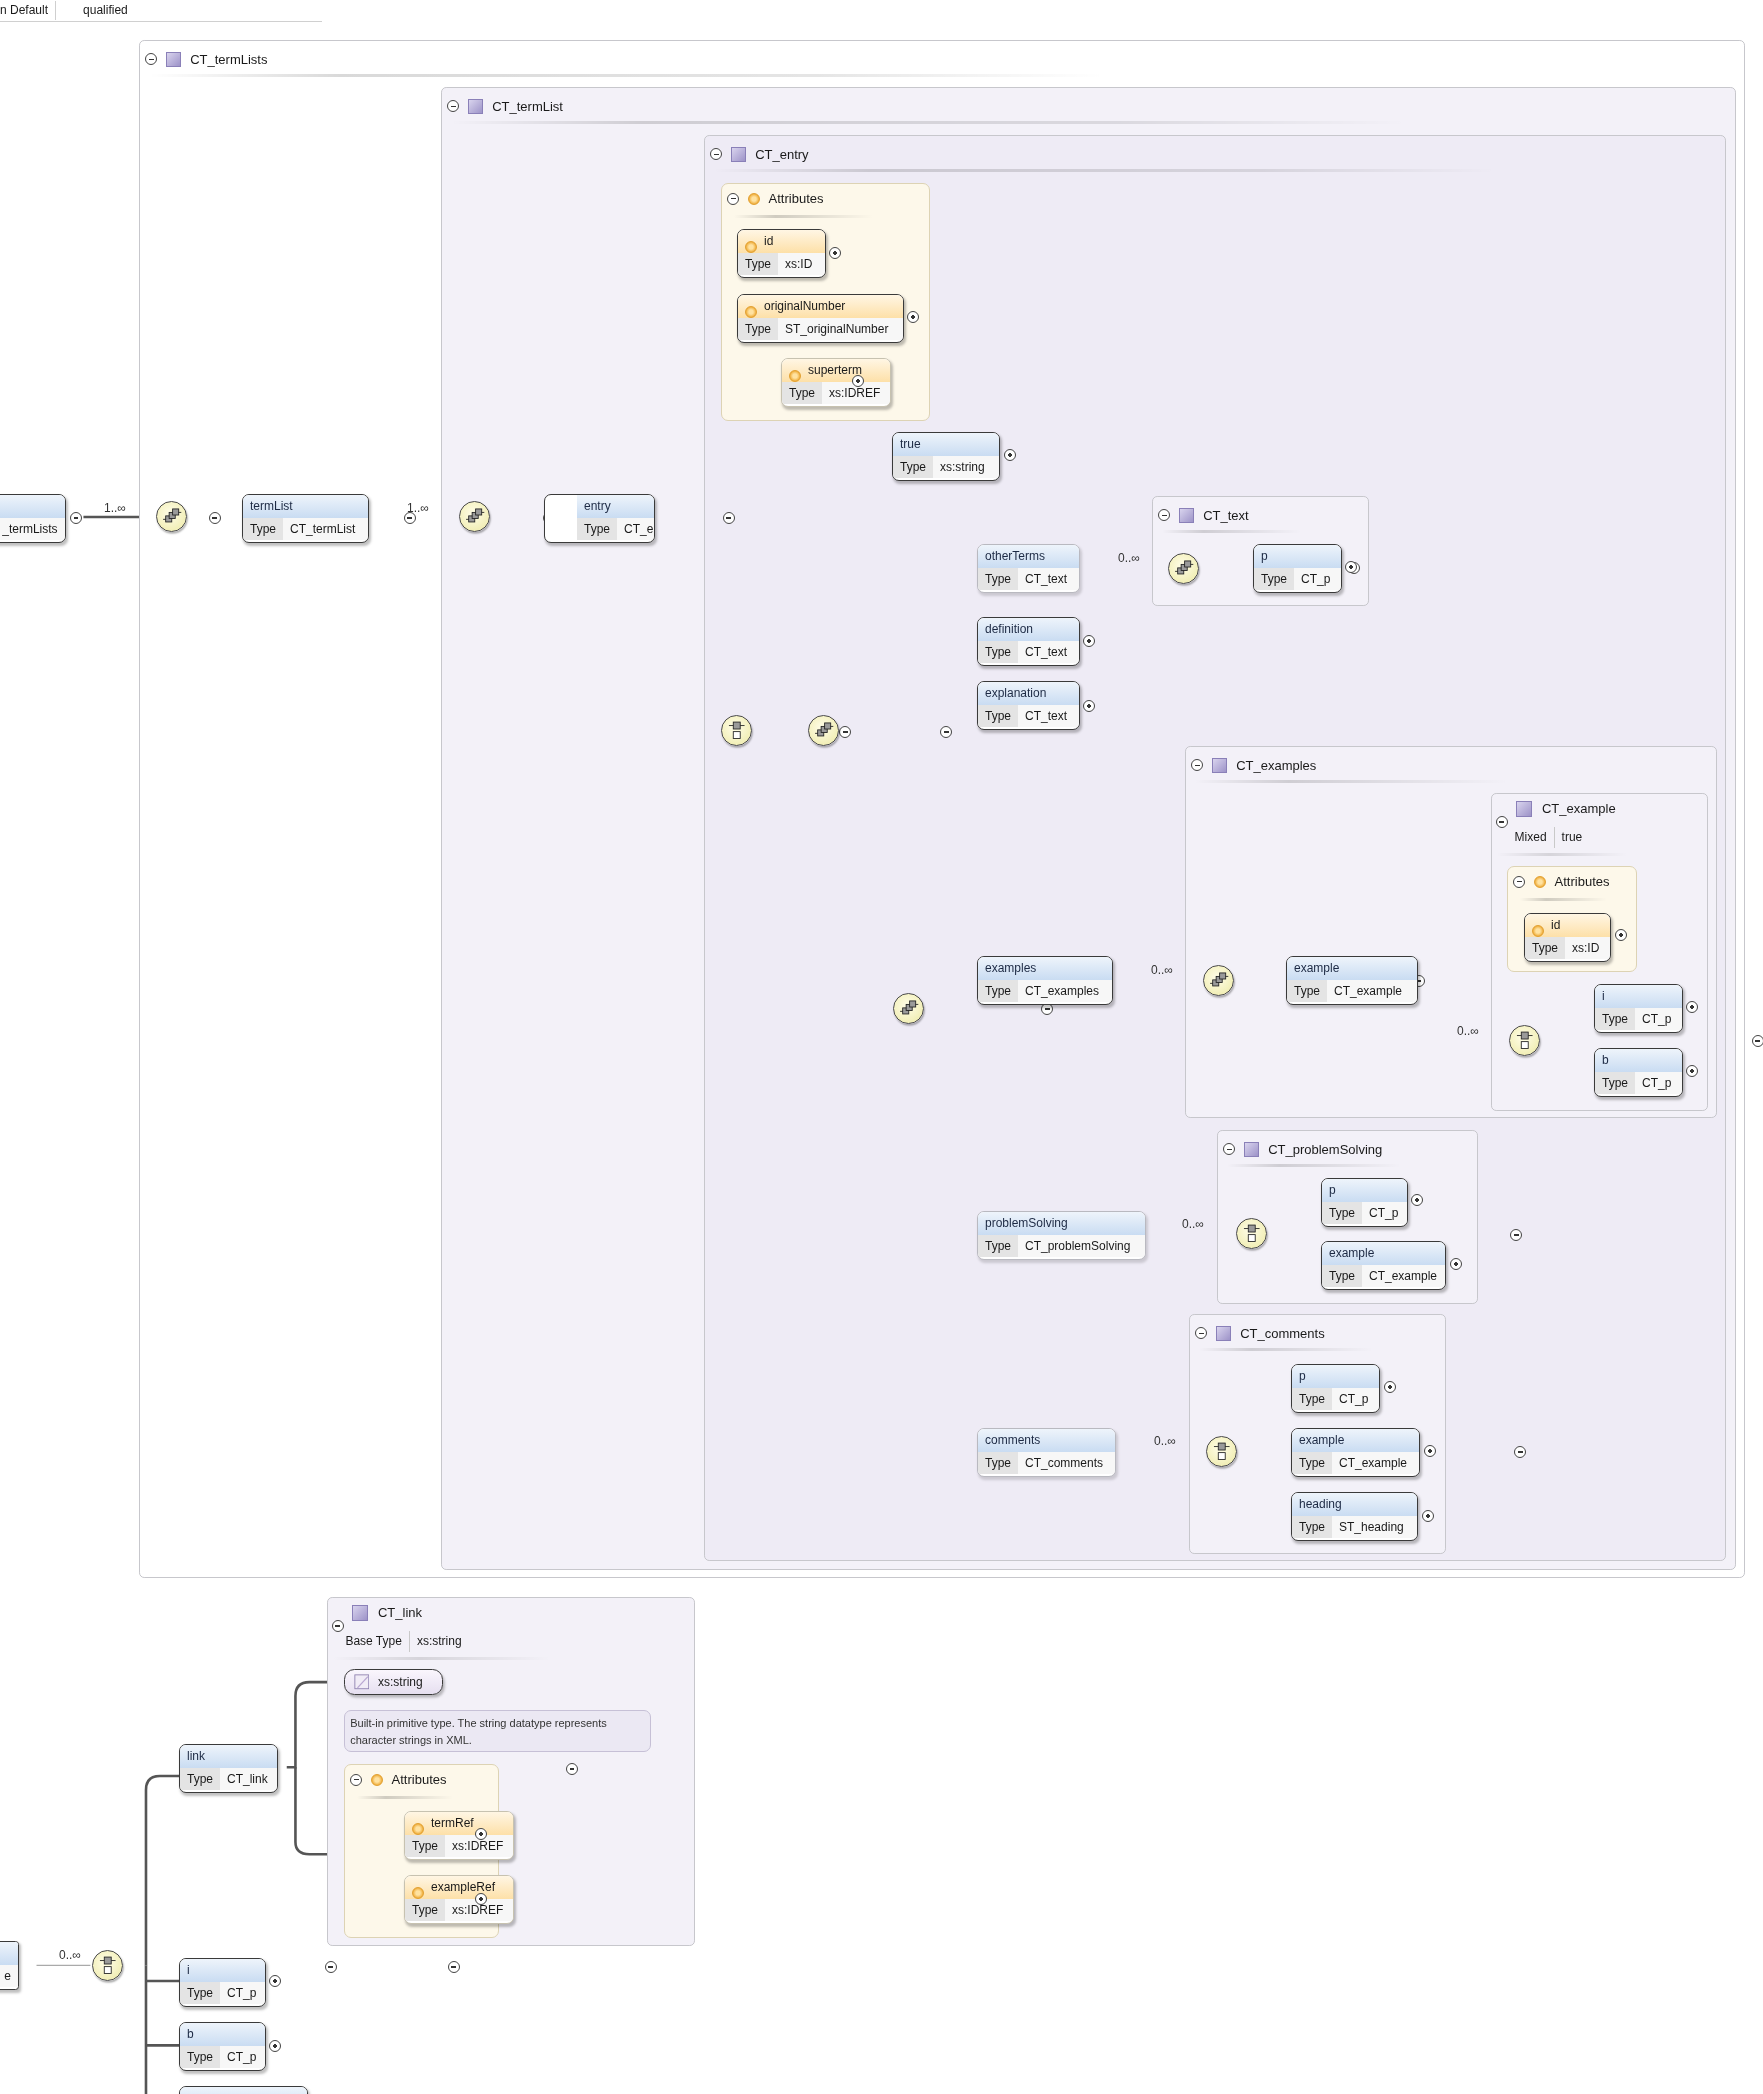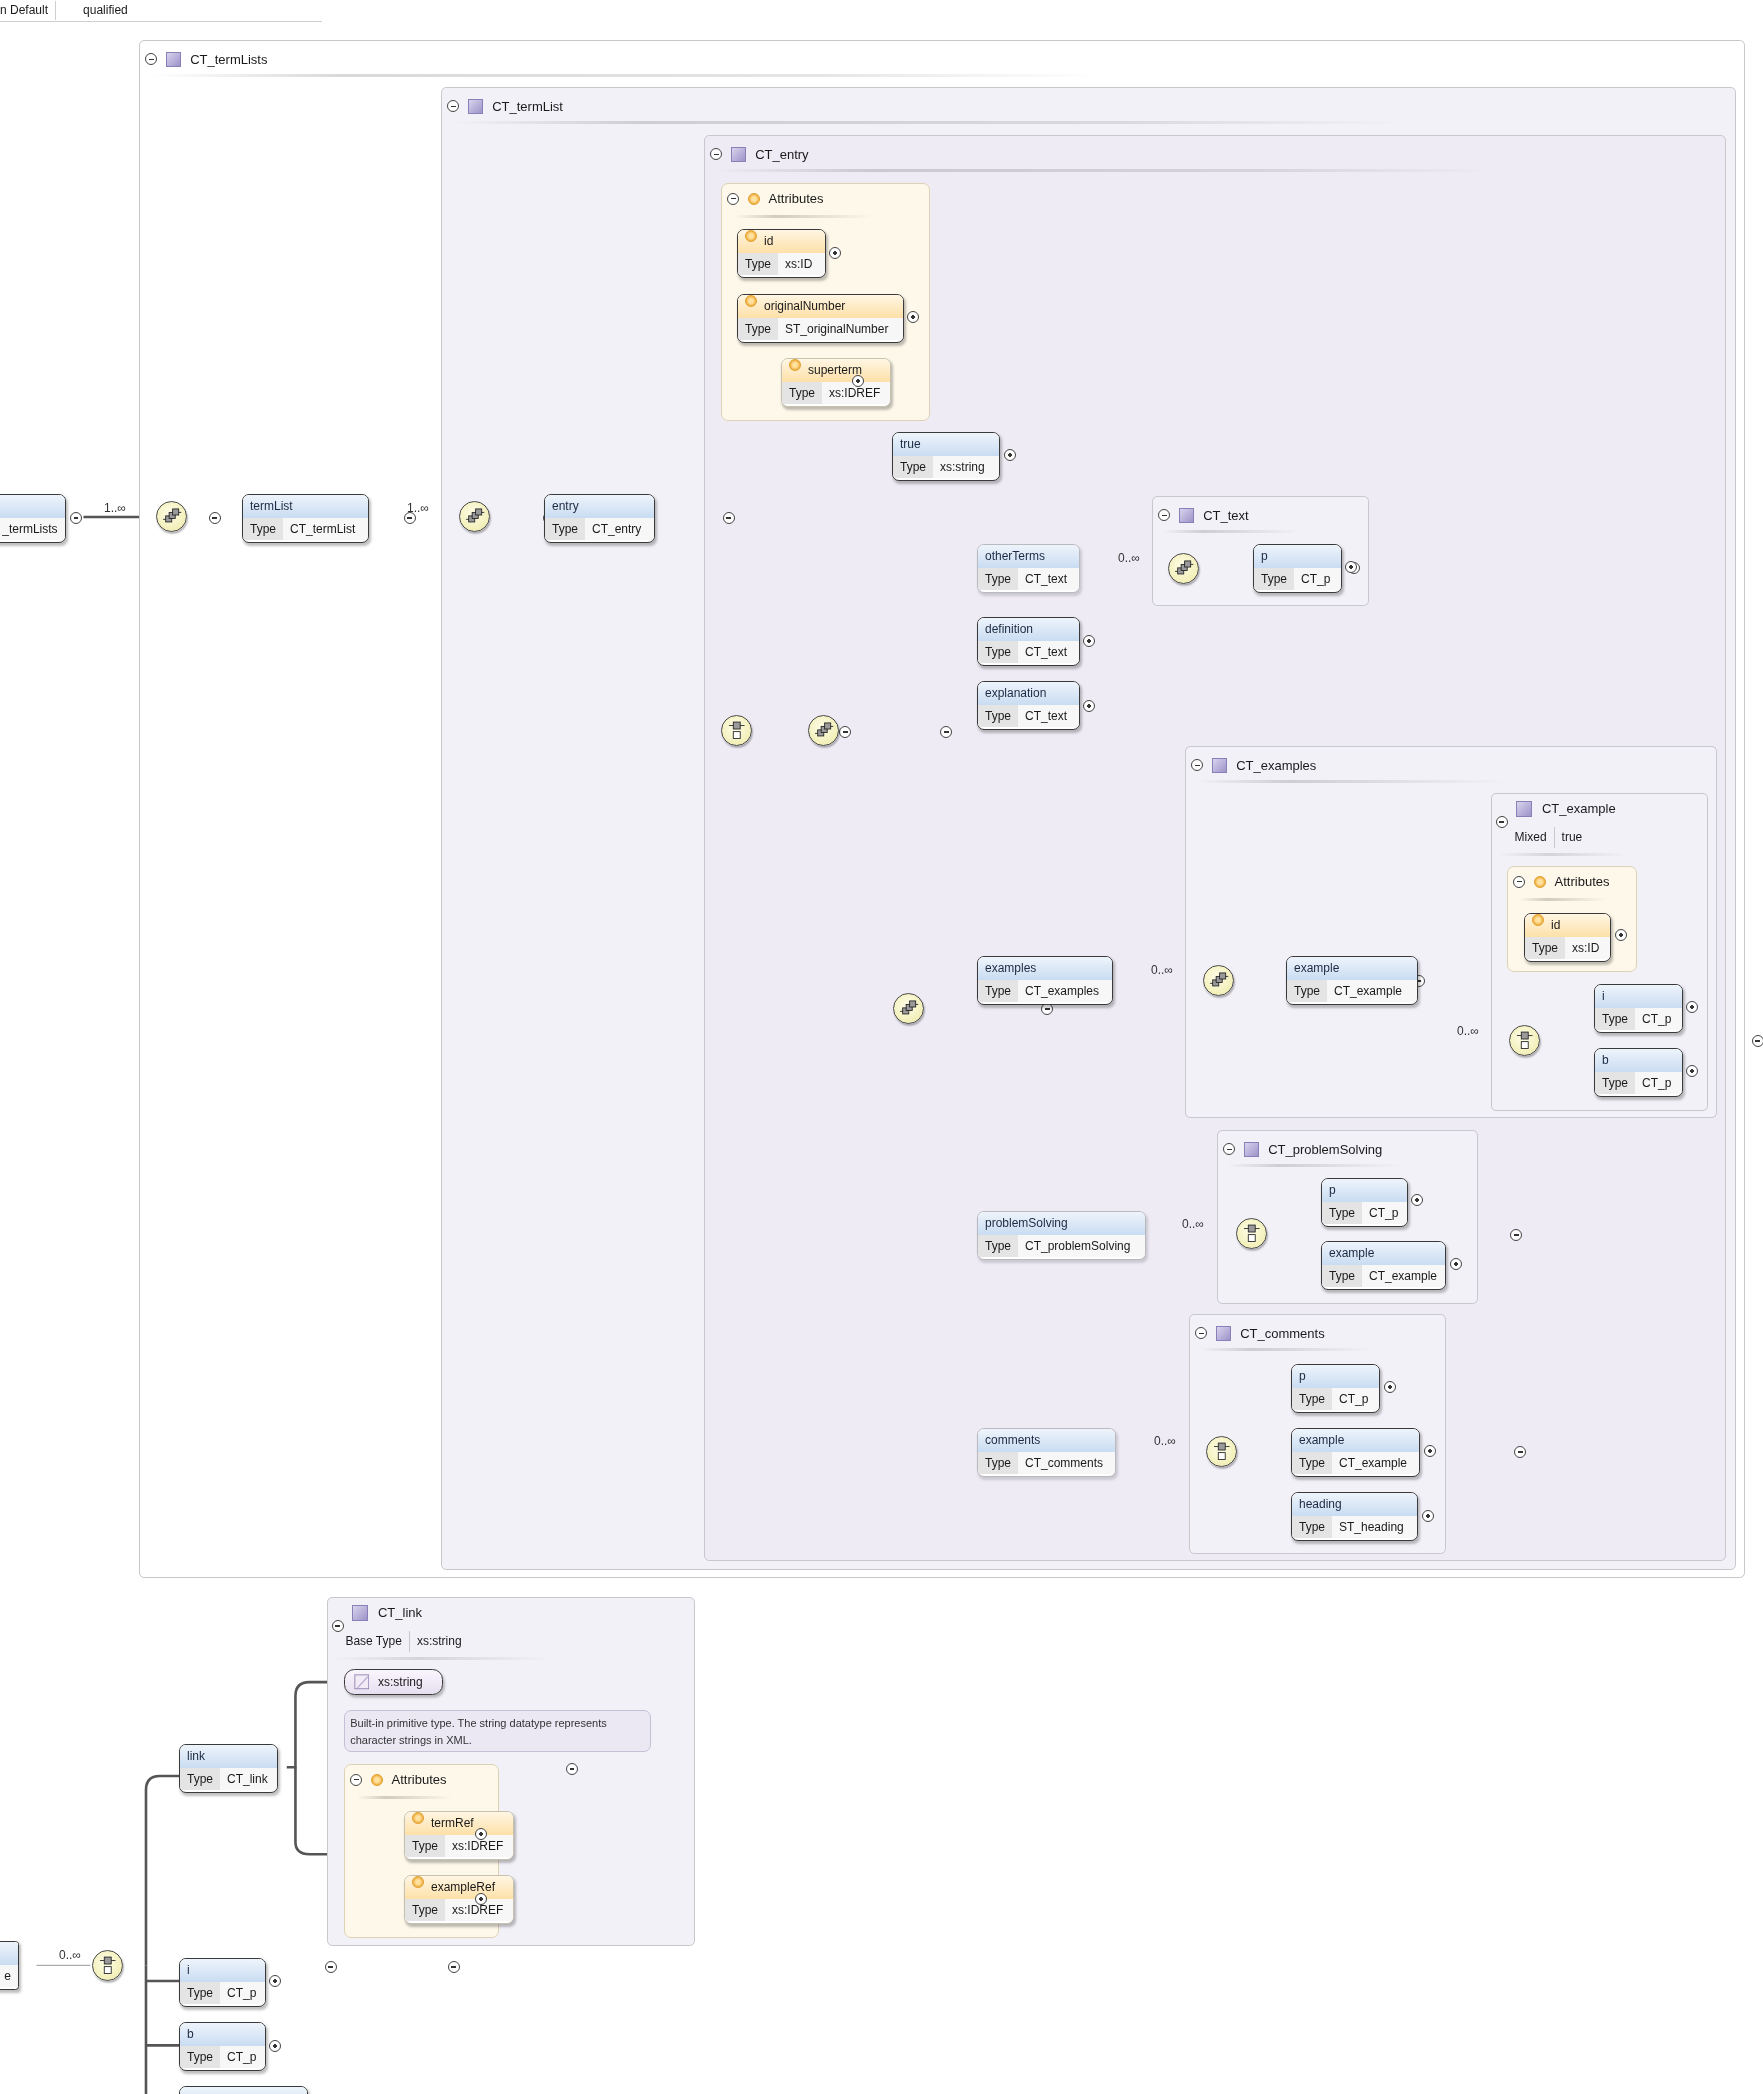--- a/index.html
+++ b/index.html
@@ -24,21 +24,21 @@
   
   .el{position:absolute;border:1.7px solid #3a3a3a;border-radius:7px;background:#ffffff;box-shadow:1.7px 2.6px 2.6px rgba(0,0,0,0.25);font-size:12px;overflow:hidden;box-sizing:border-box;}
   .el.opt{border:1.3px solid #b9b9c0;box-shadow:1.7px 2.6px 2.6px rgba(0,0,0,0.15);}
   .el .hd{height:22.6px;line-height:22.6px;padding-left:7px;background:linear-gradient(to bottom,#eef4fb,#c9dcf2);color:#1d2a44;white-space:nowrap;}
   .el .row{display:flex;height:22.6px;line-height:22.6px;}
   .el .row .k{background:#e4e4e4;padding:0 7px;}
   .el .row .v{background:#f7f7f7;padding:0 7px;flex:1;white-space:nowrap;}
   
   .at{position:absolute;border:1.7px solid #3a3a3a;border-radius:7px;background:#fff;box-shadow:1.7px 2.6px 2.6px rgba(0,0,0,0.25);font-size:12px;overflow:hidden;box-sizing:border-box;}
   .at.opt{border:1.3px solid #c7c2b0;margin-left:44px;}
-  .at .hd{height:22.6px;line-height:22.6px;padding-left:7px;background:linear-gradient(to bottom,#fff6e4,#fde0a8);display:flex;align-items:flex-start;gap:7px;white-space:nowrap;}
+  .at .hd{height:22.6px;line-height:22.6px;padding-left:7px;background:linear-gradient(to bottom,#fff6e4,#fde0a8);display:flex;align-items:flex-end;gap:7px;white-space:nowrap;}
   .at .row{display:flex;height:22.6px;line-height:22.6px;}
   .at .row .k{background:#e4e4e4;padding:0 7px;}
   .at .row .v{background:#f7f7f7;padding:0 7px;flex:1;white-space:nowrap;}
   .at-icon{width:12px;height:12px;border-radius:50%;background:radial-gradient(circle,#ffe2a0 30%,#f0b040 70%);border:0.9px solid #e2a030;box-sizing:border-box;display:inline-block;flex:none;}
   
   .attrgrp{position:absolute;background:#fdf8ea;border:1.3px solid #ddd3b4;border-radius:7px;box-sizing:border-box;}
   .attrgrp .ttl{position:absolute;left:5.2px;top:7px;display:flex;align-items:center;gap:8.7px;font-size:13px;}
   .attrgrp .rule{position:absolute;left:12px;top:31px;height:2.6px;background:linear-gradient(to right,rgba(0,0,0,0),rgba(0,0,0,0.18) 30%,rgba(0,0,0,0));}
   
   .comp{position:absolute;width:31px;height:31px;border-radius:50%;background:radial-gradient(circle at 45% 40%,#fffde8,#f2efb8 70%);border:1.3px solid #4a4a4a;box-shadow:0.9px 1.7px 1.7px rgba(0,0,0,0.3);box-sizing:border-box;}
@@ -234,21 +234,21 @@
         <line x1="24" y1="12" x2="28" y2="12"></line>
         <rect x="10" y="16" width="7" height="7" fill="#9a9a9a"></rect>
         <rect x="14" y="12" width="7" height="7" fill="#9a9a9a"></rect>
         <rect x="18" y="8" width="7" height="7" fill="#9a9a9a"></rect>
       </g>
     </svg>
 </div>
 <span class="minus abs" style="left:495px;top:511px;"></span>
 
 
-<div class="el" style="left:544px;top:494px;width:111px;height:49px;">
+<div class="el" style="left:544px;top:494px;width:111px;height:49px;padding-left:32px;">
   <div class="hd">entry</div>
   <div class="row">
       <span class="k">Type</span>
       <span class="v">CT_entry</span>
     </div>
 </div>
 <span class="minus abs" style="left:659px;top:511px;"></span>
 
 
 <div class="comp" style="left:721px;top:715px;">

